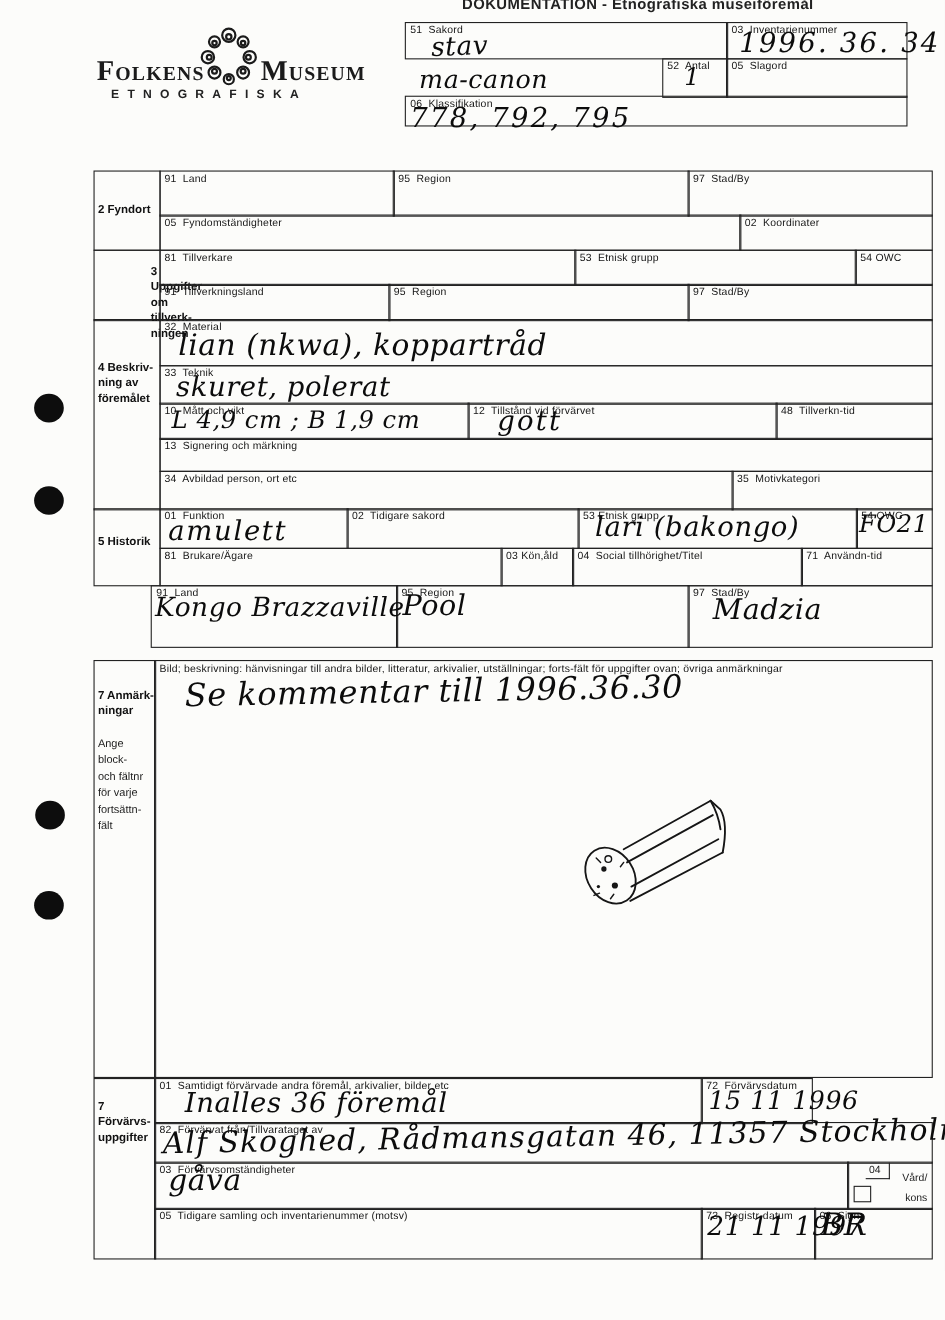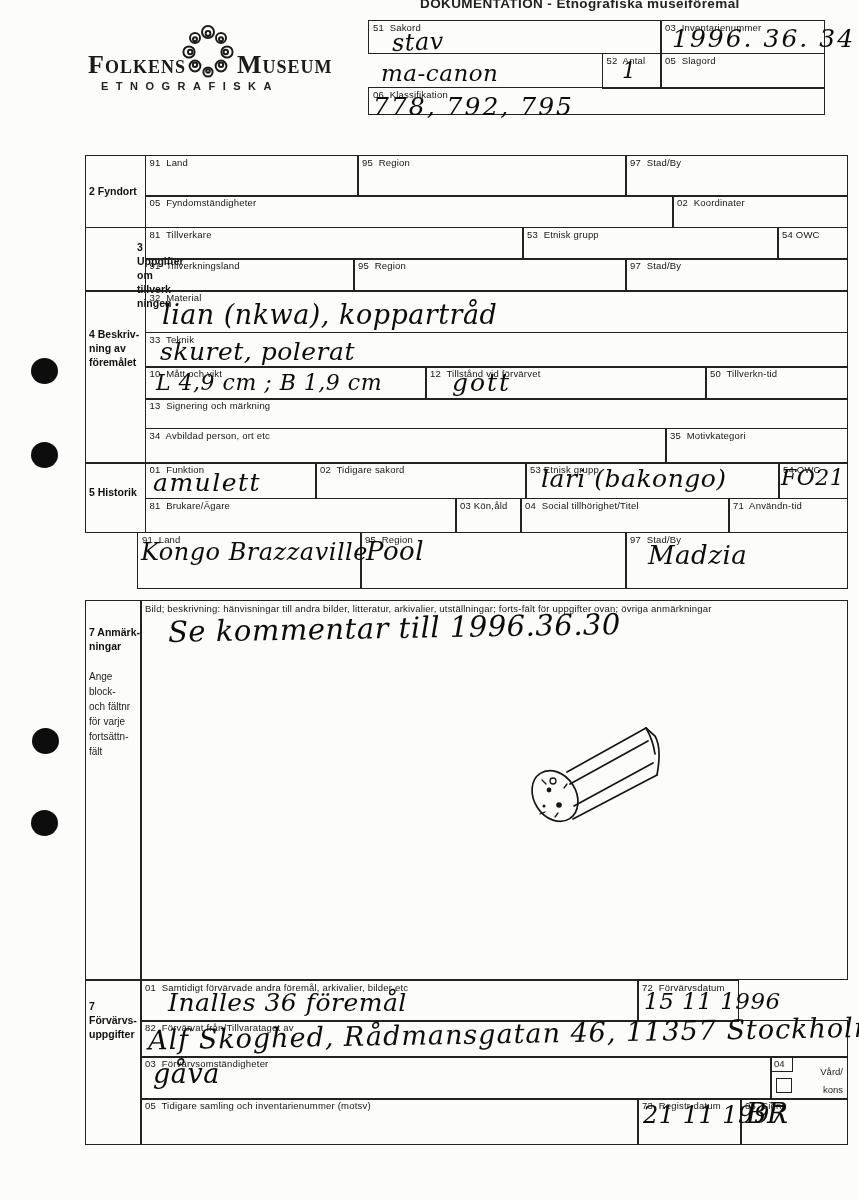--- a/index.html
+++ b/index.html
@@ -15,21 +15,21 @@
   .note{position:absolute;font-size:10px;line-height:1.5;white-space:pre-line;color:#1c1c1c;}
   .hw{
     position:absolute;font-family:"DejaVu Serif", serif;font-style:italic;
     color:#0c0c0c;white-space:pre;line-height:1;letter-spacing:.5px;
   }
   .hole{position:absolute;width:27px;height:26px;border-radius:50%;background:#0d0d0d;}
   .doc-title{position:absolute;left:420px;top:0;width:420px;height:16px;overflow:hidden;}
   .doc-title span{display:block;margin-top:-4px;font-size:13.5px;font-weight:bold;letter-spacing:.4px;white-space:pre;color:#222;}
   .logo-word{position:absolute;font-family:"Liberation Serif", serif;font-variant:small-caps;font-weight:600;font-size:26px;letter-spacing:1px;color:#1b1b1b;}
   .logo-sub{position:absolute;font-family:"Liberation Sans", sans-serif;font-size:11px;font-weight:bold;letter-spacing:7.5px;color:#222;}
-  .mini-num{position:absolute;left:0;top:0;width:22px;height:15px;border-right:1.5px solid #222;border-bottom:1.5px solid #222;font-size:9.5px;padding:1px 0 0 3px;box-sizing:border-box;}
+  .mini-num{position:absolute;left:16px;top:0;width:22px;height:15px;border-right:1.5px solid #222;border-bottom:1.5px solid #222;font-size:9.5px;padding:1px 0 0 3px;box-sizing:border-box;}
   .checkbox{position:absolute;left:5px;top:21px;width:16px;height:15px;border:1.5px solid #222;box-sizing:border-box;}
   svg{display:block;}
 </style>
 </head>
 <body>
 
 <div class="page">
 
   <div class="hole" style="left:31px;top:358px;"></div>
   <div class="hole" style="left:31px;top:442px;"></div>
@@ -156,21 +156,21 @@
   <div class="cell" style="left:144.5px;top:331.5px;width:703.5px;height:36px;">
     <div class="lbl">33  Teknik</div>
   </div>
   <div class="cell" style="left:144.5px;top:366px;width:282px;height:33.5px;">
     <div class="lbl">10  Mått och vikt</div>
   </div>
   <div class="cell" style="left:425px;top:366px;width:281.5px;height:33.5px;">
     <div class="lbl">12  Tillstånd vid förvärvet</div>
   </div>
   <div class="cell" style="left:705px;top:366px;width:143px;height:33.5px;">
-    <div class="lbl">50  Tillverkn-tid</div>
+    <div class="lbl">48  Tillverkn-tid</div>
   </div>
   <div class="cell" style="left:144.5px;top:398px;width:703.5px;height:31px;">
     <div class="lbl">13  Signering och märkning</div>
   </div>
   <div class="cell" style="left:144.5px;top:427.5px;width:522px;height:36px;">
     <div class="lbl">34  Avbildad person, ort etc</div>
   </div>
   <div class="cell" style="left:665px;top:427.5px;width:183px;height:36px;">
     <div class="lbl">35  Motivkategori</div>
   </div>

